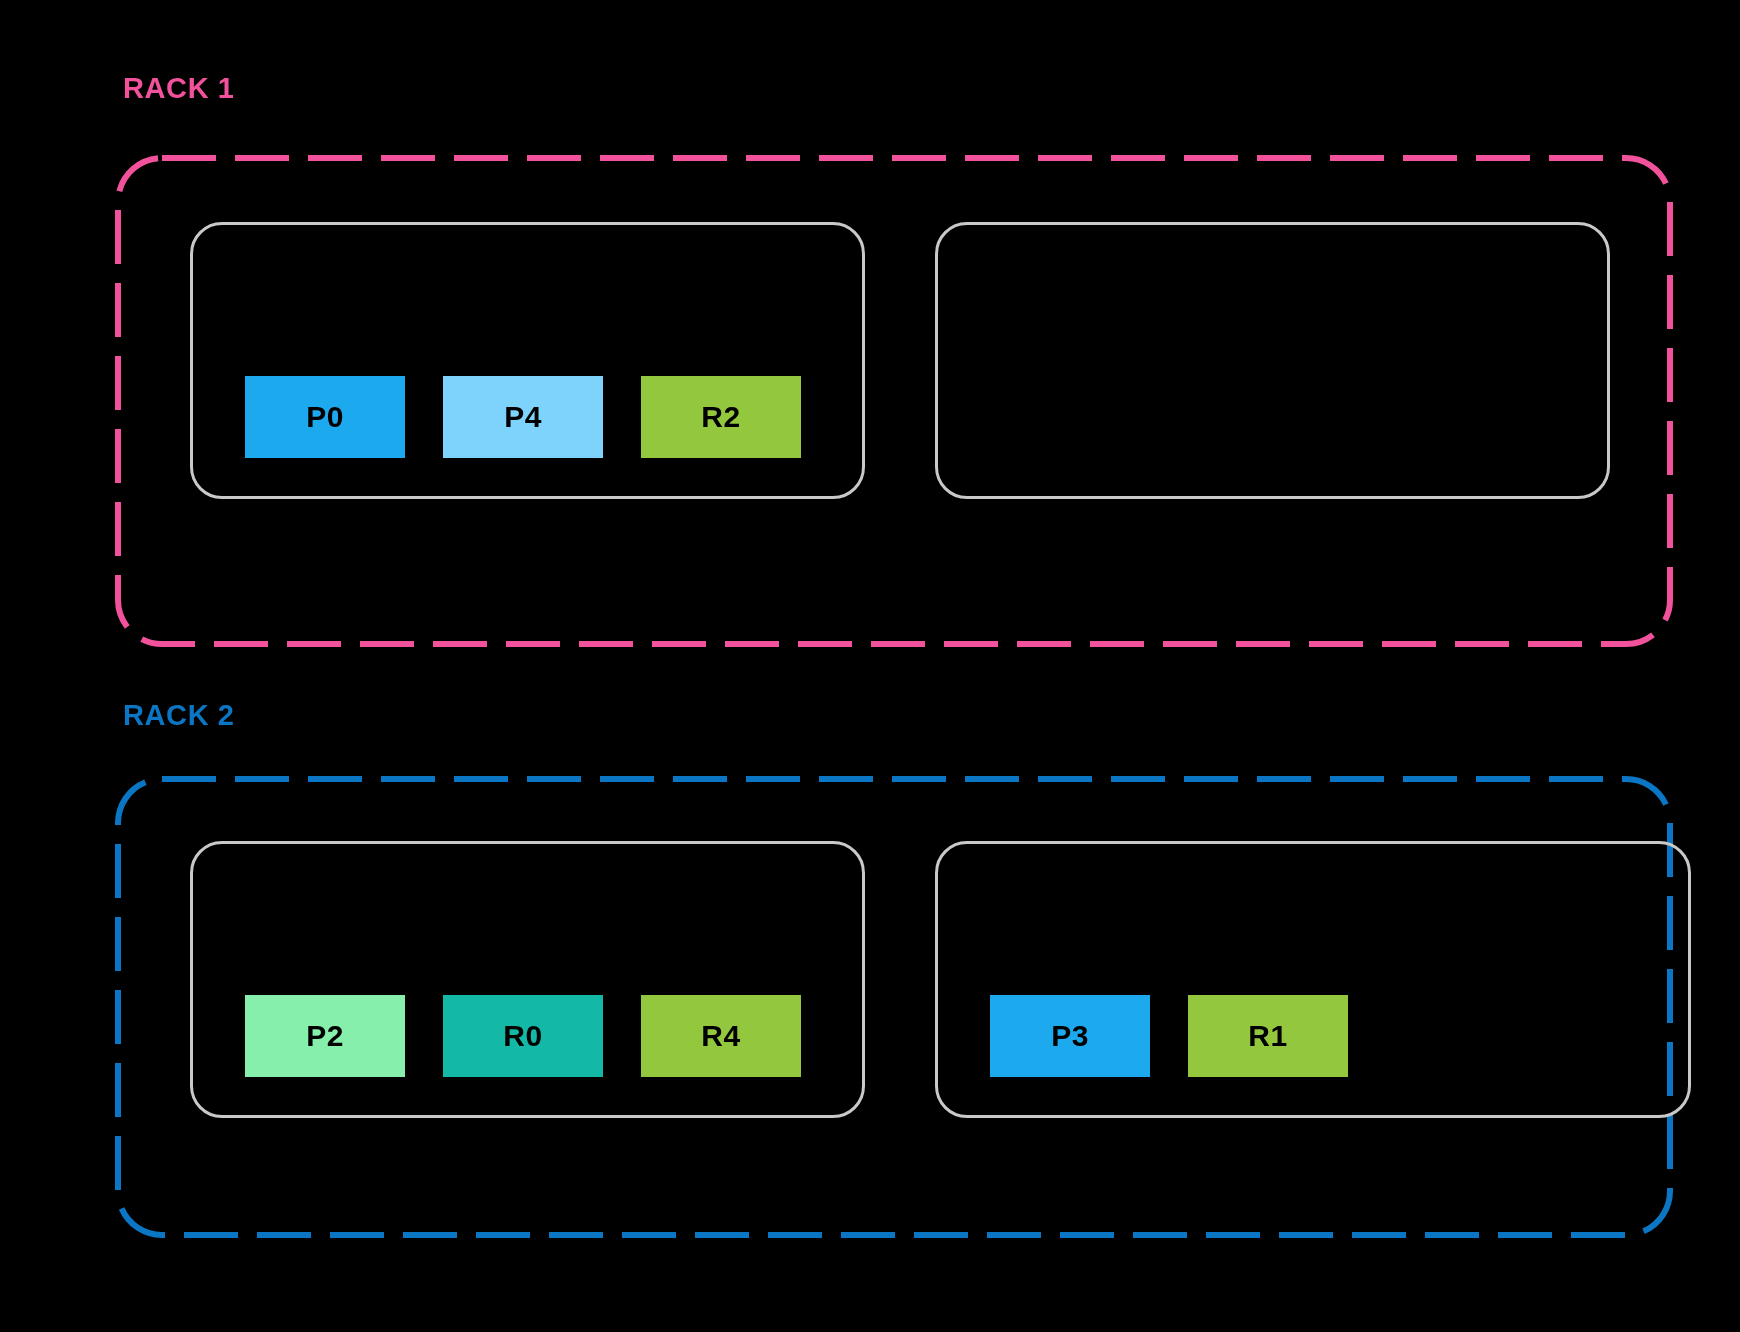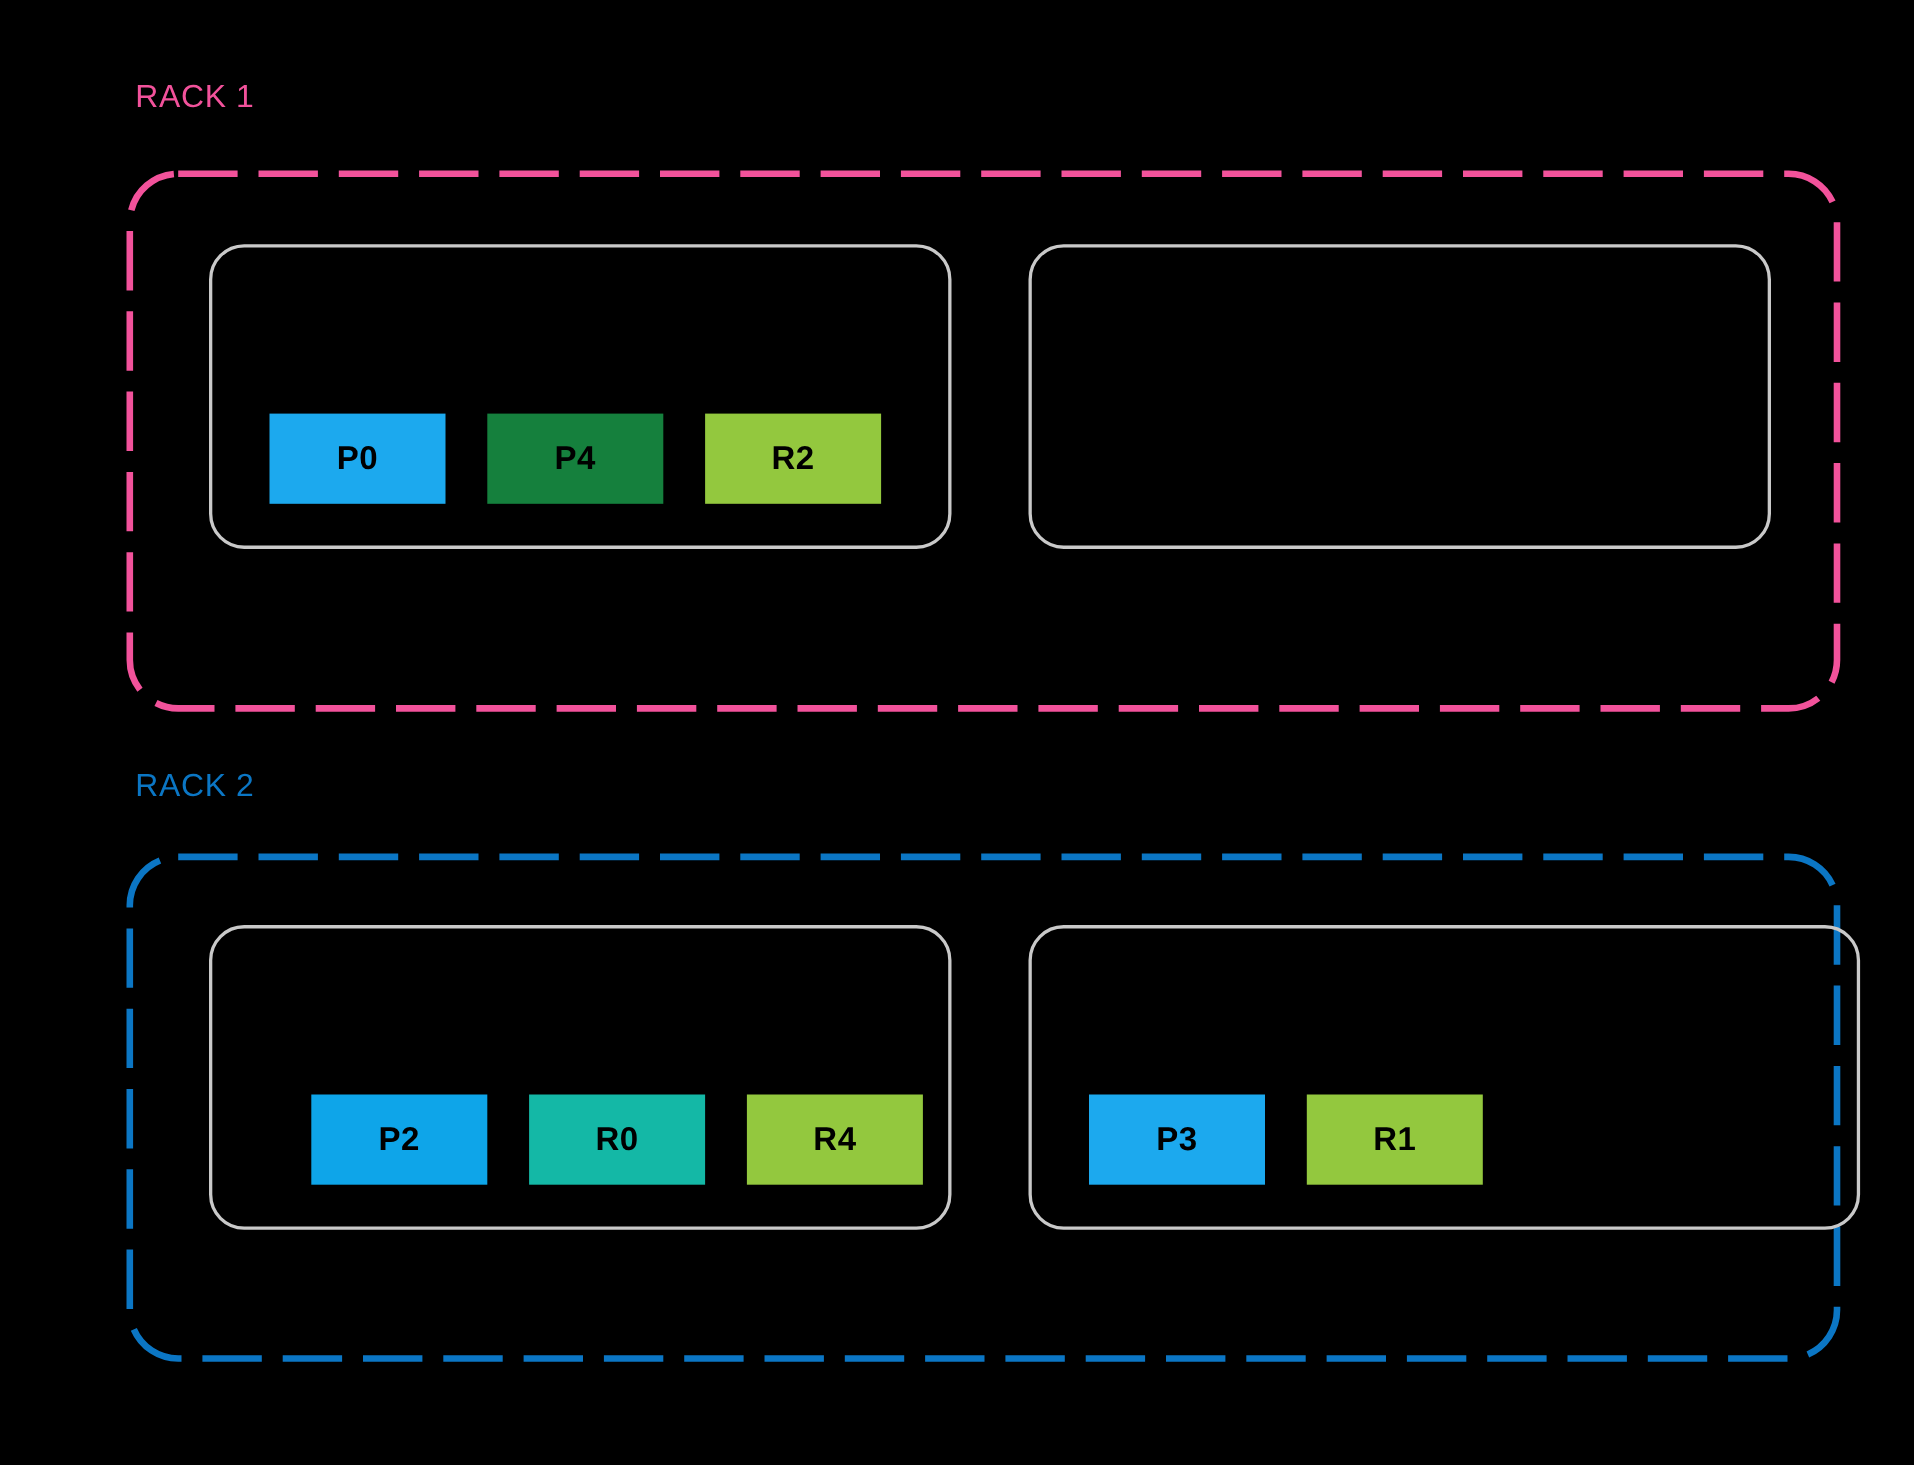--- a/index.html
+++ b/index.html
@@ -23,21 +23,21 @@
   .rack-group {
     position: absolute;
     left: 0;
     top: 0;
     width: 1740px;
   }
 
   .rack-label {
     position: absolute;
     font-size: 29px;
-    font-weight: normal;
+    font-weight: bold;
     letter-spacing: 0.6px;
     line-height: 1;
     white-space: nowrap;
   }
 
   
   .host-box {
     position: absolute;
     box-sizing: border-box;
     border: 3px solid #c9c9c9;
@@ -77,37 +77,37 @@
 
 <div id="canvas">
     <div class="rack-group">
       <div class="rack-label" style="left: 123px; top: 74px; color: rgb(242, 82, 155);">RACK 1</div>
       <svg width="1572" height="506" style="position: absolute; left: 108px; top: 148px; overflow: visible;">
         <rect x="10" y="10" width="1552" height="486" rx="44" ry="44" fill="none" stroke="#f2529b" stroke-width="6" stroke-linecap="butt" stroke-dasharray="54 19"></rect>
       </svg>
       <div class="host-box" style="left: 190px; top: 222px; width: 675px; height: 277px; border-color: rgb(201, 201, 201);">
         <div class="host-items">
           <div class="chip" style="background: rgb(28, 169, 238);">P0</div>
-          <div class="chip" style="background: #15803d;">P4</div>
+          <div class="chip" style="background: #7dd3fc;">P4</div>
           <div class="chip" style="background: rgb(147, 200, 62);">R2</div>
         </div>
       </div>
       <div class="host-box" style="left: 935px; top: 222px; width: 675px; height: 277px; border-color: rgb(201, 201, 201);">
         <div class="host-items">
         </div>
       </div>
     </div>
     <div class="rack-group">
       <div class="rack-label" style="left: 123px; top: 701px; color: rgb(11, 118, 196);">RACK 2</div>
       <svg width="1572" height="476" style="position: absolute; left: 108px; top: 769px; overflow: visible;">
         <rect x="10" y="10" width="1552" height="456" rx="44" ry="44" fill="none" stroke="#0b76c4" stroke-width="6" stroke-linecap="butt" stroke-dasharray="54 19"></rect>
       </svg>
       <div class="host-box" style="left: 190px; top: 841px; width: 675px; height: 277px; border-color: rgb(201, 201, 201);">
         <div class="host-items">
-          <div class="chip" style="background: #0ea5e9; margin-left: 38px;">P2</div>
+          <div class="chip" style="background: #86efac;">P2</div>
           <div class="chip" style="background: #14b8a6;">R0</div>
           <div class="chip" style="background: rgb(147, 200, 62); text-align: right;">R4</div>
         </div>
       </div>
       <div class="host-box" style="left: 935px; top: 841px; width: 756px; height: 277px; border-color: rgb(201, 201, 201);">
         <div class="host-items">
           <div class="chip" style="background: rgb(28, 169, 238);">P3</div>
           <div class="chip" style="background: rgb(147, 200, 62);">R1</div>
         </div>
       </div>

